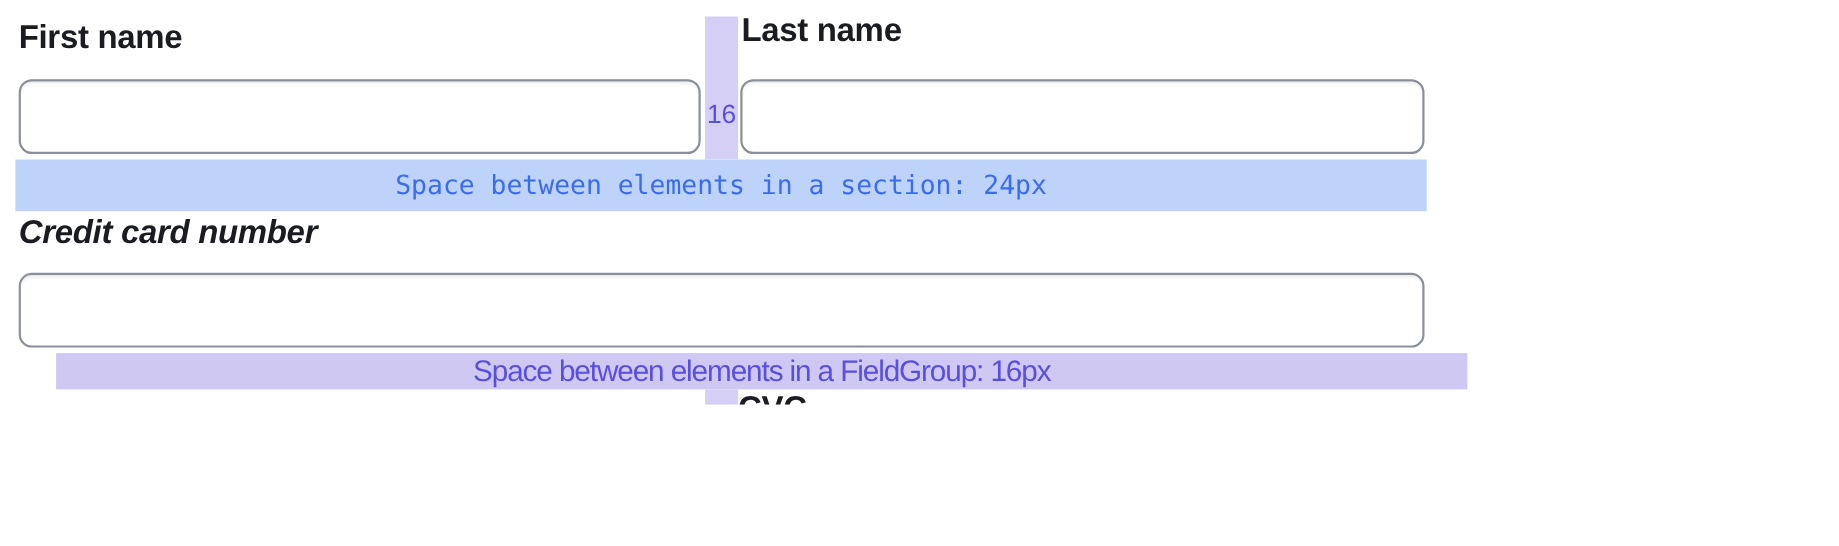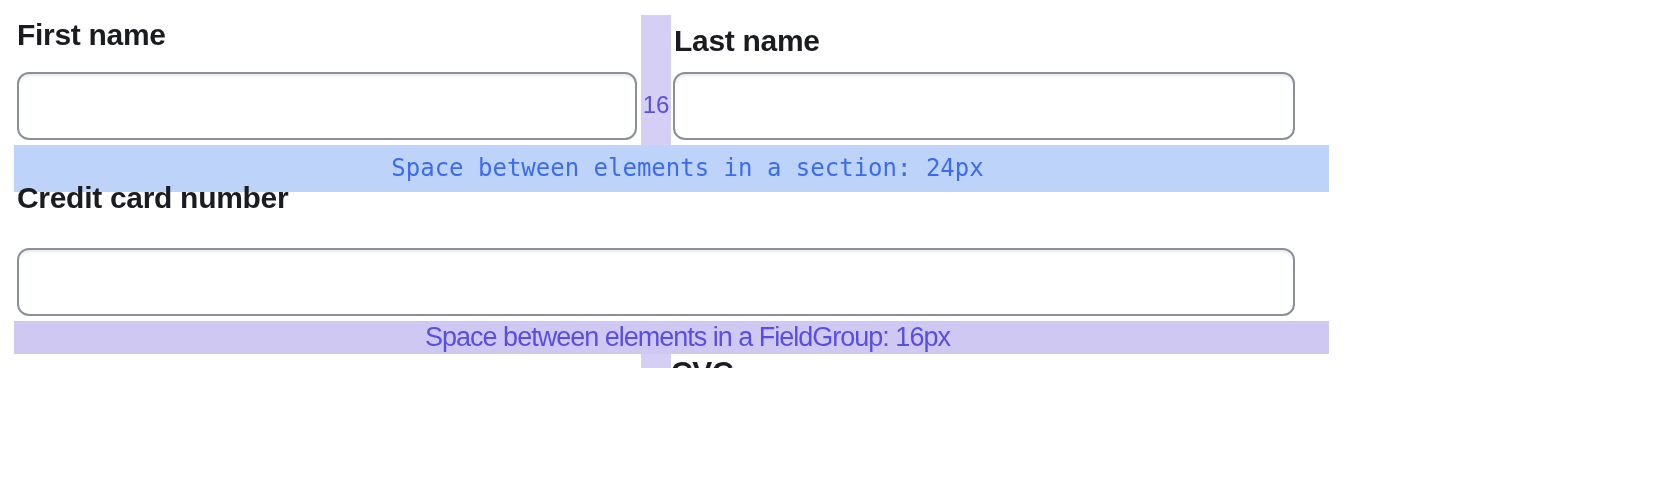--- a/index.html
+++ b/index.html
@@ -54,61 +54,61 @@
     font-family: "Liberation Sans", sans-serif;
     margin-top: 24px;
   }
 
   .band {
     position: absolute;
     left: 14px;
     width: 1283px;
     text-align: center;
     white-space: nowrap;
-    padding-left: 32px;
   }
   .band.section {
     top: 145px;
     height: 47px;
     line-height: 47px;
     background: var(--section-band-bg, #bed3fa);
     color: var(--section-band-text, #3c6cee);
     font-family: "DejaVu Sans Mono", "Liberation Mono", monospace;
     font-size: 24px;
   }
   .band.fieldgroup {
     top: 321px;
     height: 33px;
     line-height: 33px;
     background: var(--fieldgroup-band-bg, #cec8f2);
     color: var(--fieldgroup-band-text, #5a4ee0);
     font-family: "Liberation Sans", sans-serif;
     font-size: 27px;
     letter-spacing: -1px;
+    margin-left: 37px;
   }
 </style>
 </head>
 <body>
 
 <div class="canvas" style="--page-bg: #ffffff; --label-color: #1a1c22; --input-border: #8a8f99; --bar-bg: #d5cff5; --gap-text: #5a4ee0; --section-band-bg: #bed3fa; --section-band-text: #3c6cee; --fieldgroup-band-bg: #cec8f2; --fieldgroup-band-text: #5a4ee0;">
 
   <div class="gap-bar" style="top:15px; height:130px;"></div>
   <div class="gap-bar" style="top:354px; height:142px;"></div>
 
   <div class="field-label" style="left:17px; top:17px;">First name</div>
-  <div class="field-label" style="left:674px; top:23px;">Last name</div>
+  <div class="field-label" style="left:674px; top:10px;">Last name</div>
 
   <input class="text-input" style="left: 17px; top: 72px; width: 620px;" type="text" value="">
   <input class="text-input" style="left: 673px; top: 72px; width: 622px;" type="text" value="">
 
   <div class="gap-bar-value" style="top:69px;">16</div>
 
   <div class="band section">Space between elements in a section: 24px</div>
 
-  <div class="field-label" style="left:17px; top:180px;">Credit card number</div>
+  <div class="field-label" style="left:17px; top:194px;font-style:italic;">Credit card number</div>
   <input class="text-input" style="left: 17px; top: 248px; width: 1278px;" type="text" value="">
 
   <div class="band fieldgroup">Space between elements in a FieldGroup: 16px</div>
 
   <div class="field-label" style="left:671px; top:354px;">CVC</div>
 
   <input class="text-input" style="left: 17px; top: 409px; width: 620px;" type="text" value="">
   <input class="text-input" style="left: 673px; top: 409px; width: 622px;" type="text" value="">
 
   <div class="gap-bar-value" style="top:402px;">16</div>

